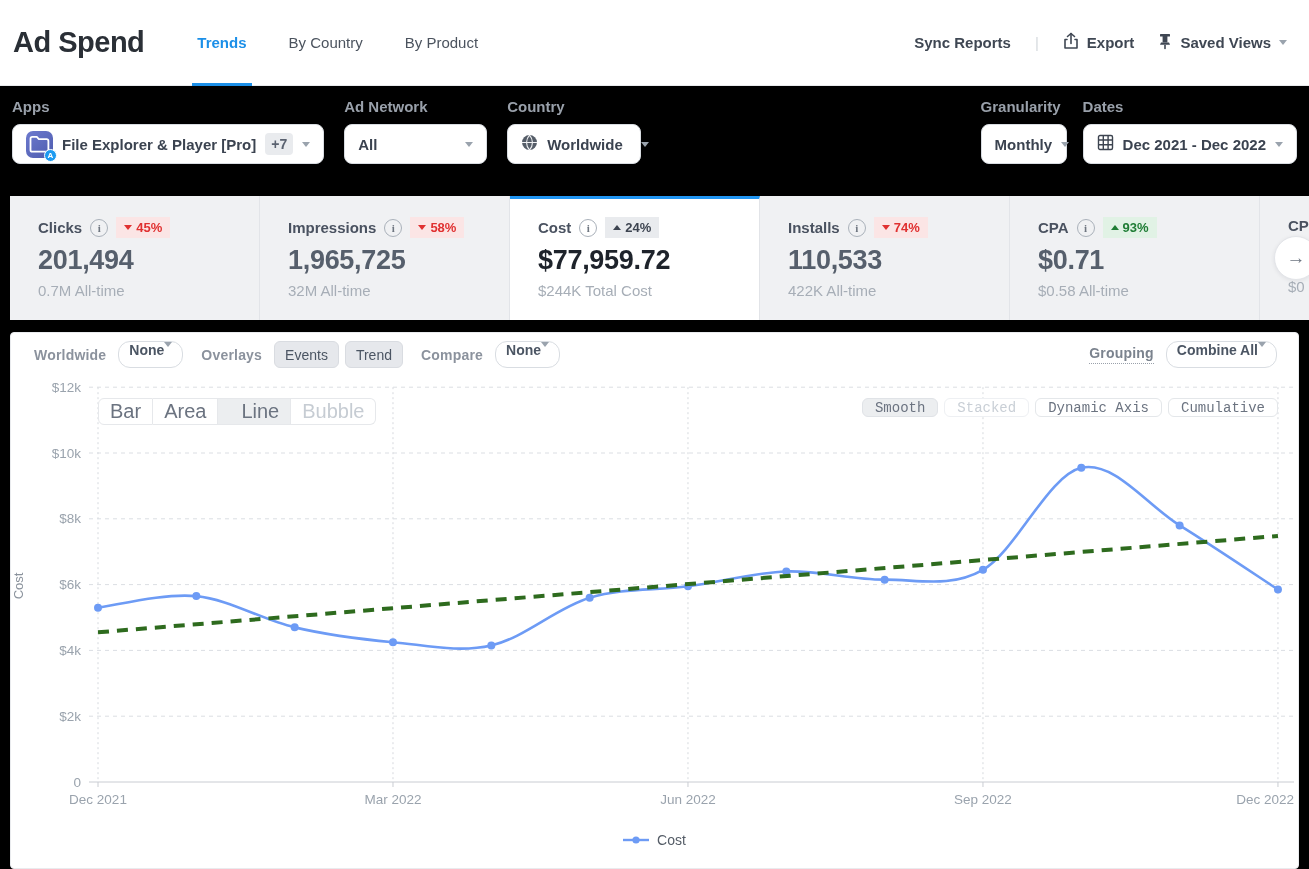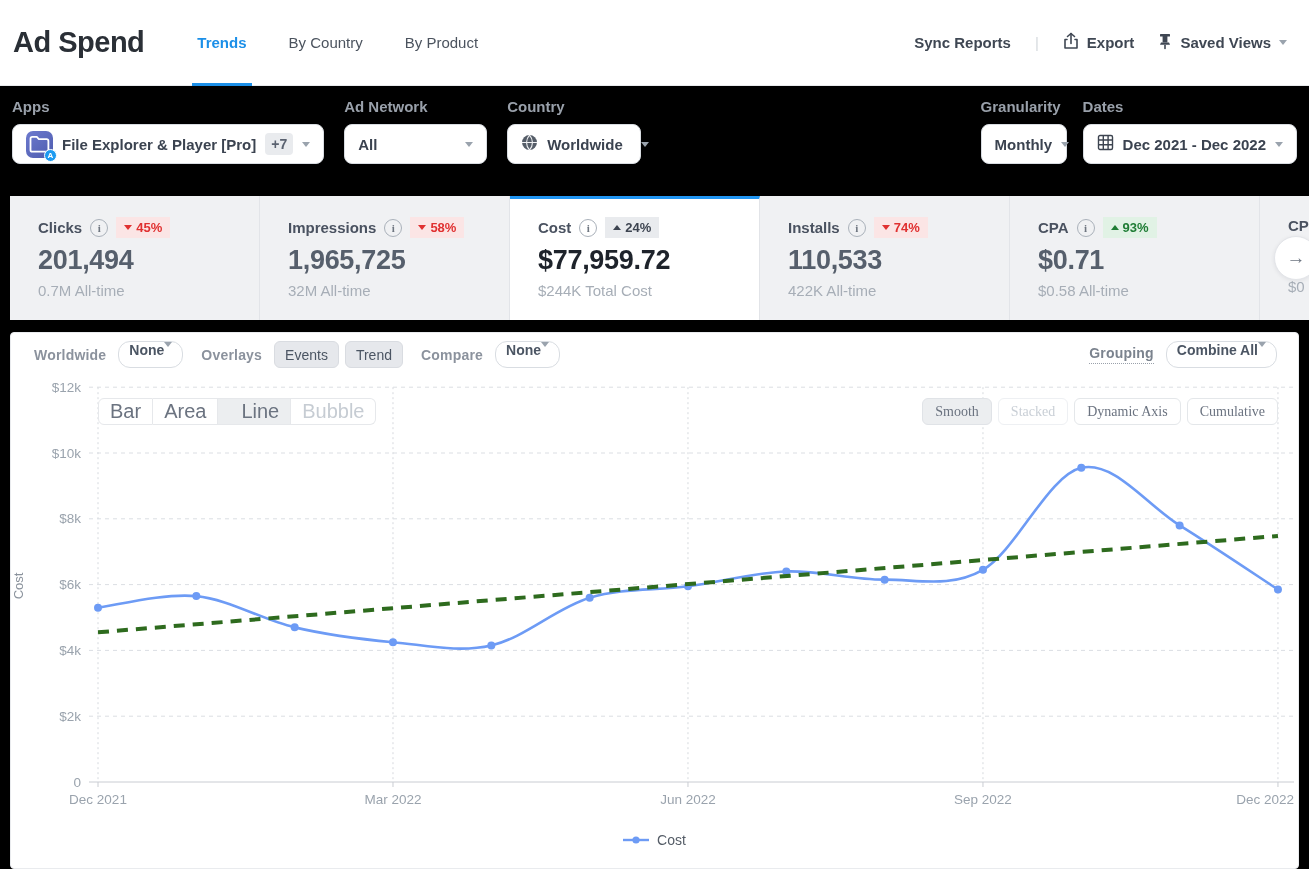--- a/index.html
+++ b/index.html
@@ -65,21 +65,21 @@
 
   .chart-wrap { position:relative; height:448px; margin-top:6px; }
   .chart-wrap svg.main { position:absolute; left:0; top:0; }
   .seg { position:absolute; left:87px; top:24px; display:flex; }
   .seg button { height:27px; padding:0 11px; font-size:20px; font-family:inherit; color:#6b7380; background:#fff; border:1px solid #e6e8eb; border-left:none; cursor:pointer; }
   .seg button:first-child { border-left:1px solid #e6e8eb; border-radius:6px 0 0 6px; }
   .seg button:last-child { border-radius:0 6px 6px 0; }
   .seg button.active { background:#eceef0;padding-left:23px; }
   .seg button.disabled { color:#c6ccd3; }
   .modes { position:absolute; right:20px; top:24px; display:flex; gap:6px; }
-  .mode { height:27px; padding:0 12px; border:1px solid #e4e7ea; border-radius:6px; background:#fff; color:#6b7380; font-size:14px; font-family:Liberation Serif, serif; cursor:pointer; }
+  .mode { height:19px; padding:0 12px; border:1px solid #e4e7ea; border-radius:6px; background:#fff; color:#6b7380; font-size:14px; font-family:Liberation Mono, monospace; cursor:pointer; }
   .mode.active { background:#eceef0; border-color:#e0e3e7; }
   .mode.disabled { color:#c9cfd6; border-color:#eef0f3; }
 
   .legend { display:flex; justify-content:center; align-items:center; gap:8px; margin-top:10px; }
   .legend-label { font-size:14px; color:#545c66; }
 </style>
 </head>
 <body>
 
 <div class="page">

